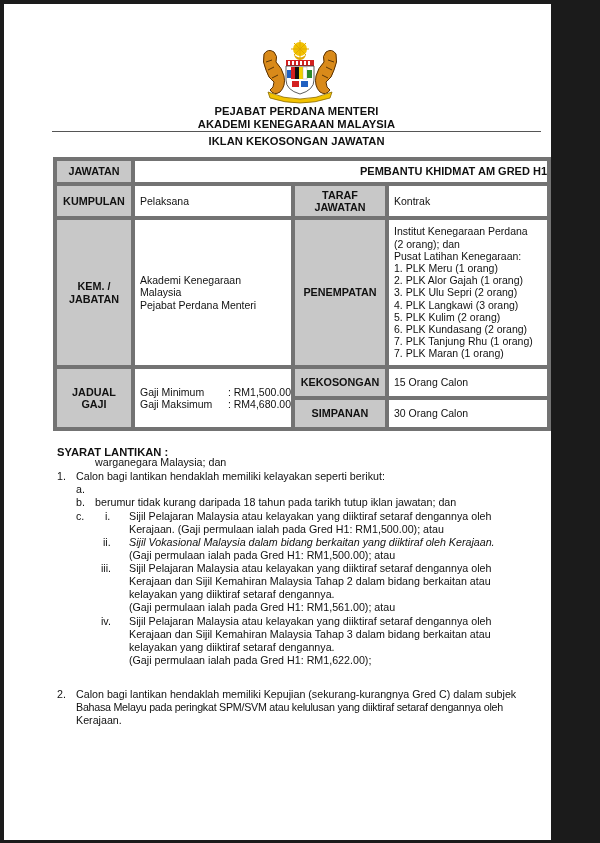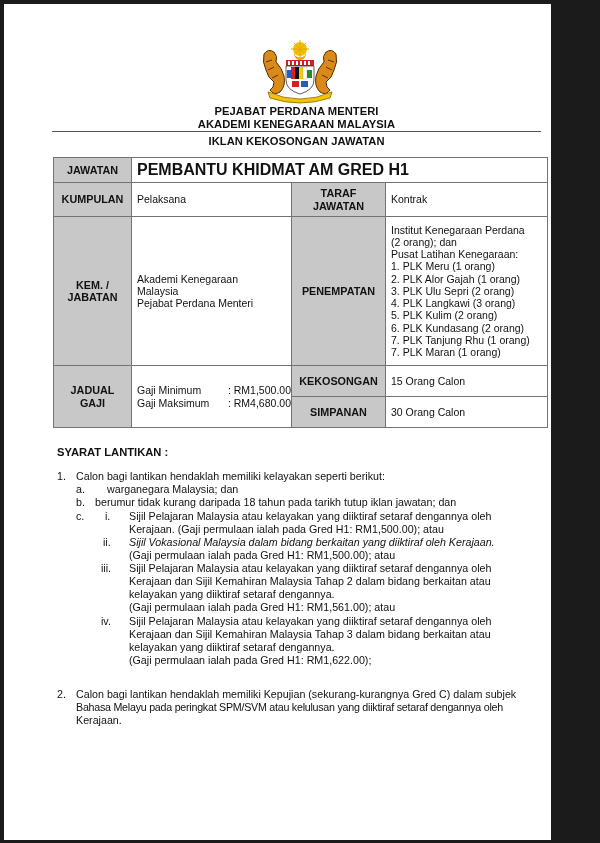--- a/index.html
+++ b/index.html
@@ -19,24 +19,24 @@
     .hdr1 { top: 101px; }
     .hdr2 { top: 114px; }
     .hdr-line { position: absolute; left: 48px; top: 127px; width: 489px; height: 1px; background: #555; }
     .hdr3 { top: 131px; }
 
     
     .job-table {
       position: absolute; left: 49px; top: 153px; width: 494px;
       border-collapse: collapse; font-size: 10.5px; table-layout: fixed;
     }
-    .job-table td { border: 1px solid #737373; vertical-align: middle; line-height: 12.2px; }
+    .job-table td { border: 4px solid #737373; vertical-align: middle; line-height: 12.2px; }
     .job-table td.lbl { background: #c8c8c8; font-weight: bold; text-align: center; font-size: 10.8px; }
     .job-table td.val { background: #fff; padding-left: 5px; }
-    .job-table td.title { text-align: left; font-weight: bold; font-size: 16px; margin-top: 12px; }
+    .job-table td.title { text-align: right; font-weight: bold; font-size: 11px; margin-top: 12px; }
     .r1 td { height: 25px; }
     .r2 td { height: 34px; }
     .r3 td { height: 149px; }
     .r4 td { height: 31px; }
     .r5 td { height: 31px; }
     .pen-list div { white-space: nowrap; }
     .gaji-row { display: flex; white-space: pre; }
     .gaji-lbl { width: 94px; }
 
     
@@ -168,21 +168,21 @@
     </tr>
   </tbody>
     </table>
 
   <div class="sect-title">SYARAT LANTIKAN :</div>
 
   <div class="num" style="left:53px; top:466px;">1.</div>
   <div class="txt" style="left:72px; top:466px;">Calon bagi lantikan hendaklah memiliki kelayakan seperti berikut:</div>
 
   <div class="num" style="left:72px; top:479px;">a.</div>
-  <div class="txt" style="left:91px; top:479px;margin-left:12px;">warganegara Malaysia; dan</div>
+  <div class="txt" style="left:91px; top:452px;">warganegara Malaysia; dan</div>
 
   <div class="num" style="left:72px; top:492px;">b.</div>
   <div class="txt" style="left:91px; top:492px;">berumur tidak kurang daripada 18 tahun pada tarikh tutup iklan jawatan; dan</div>
 
   <div class="num" style="left:72px; top:506px;">c.</div>
 
   <div class="num" style="left:101px; top:506px;">i.</div>
   <div class="txt" style="left:125px; top:506px;">Sijil Pelajaran Malaysia atau kelayakan yang diiktiraf setaraf dengannya oleh</div>
   <div class="txt" style="left:125px; top:519px;">Kerajaan. (Gaji permulaan ialah pada Gred H1: RM1,500.00); atau</div>
 

